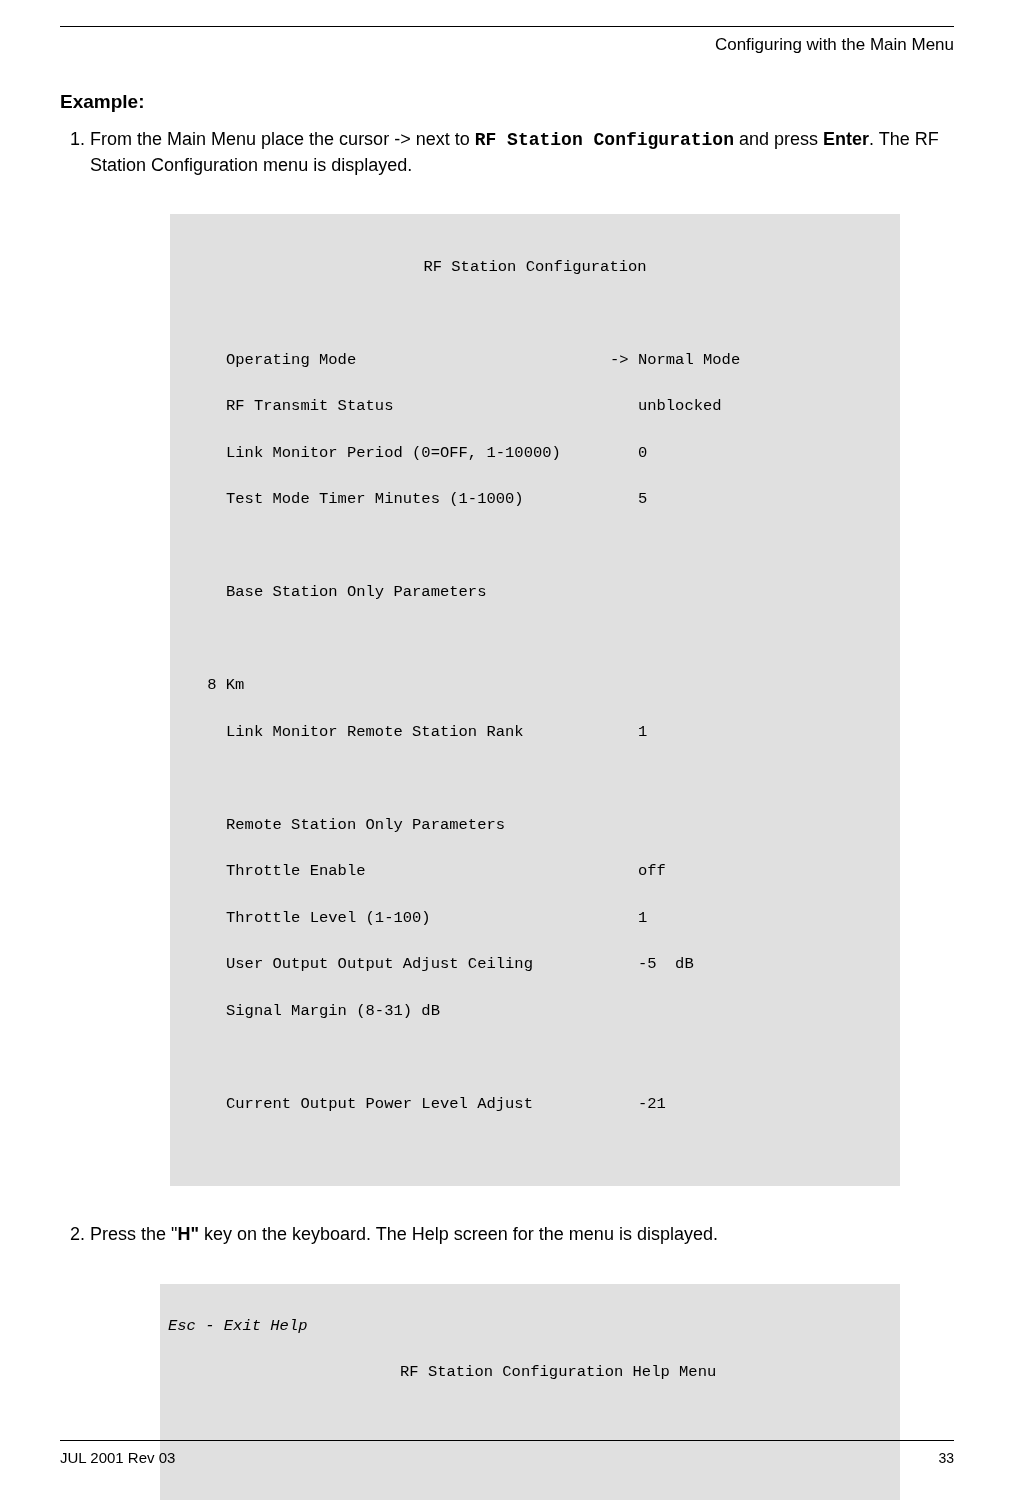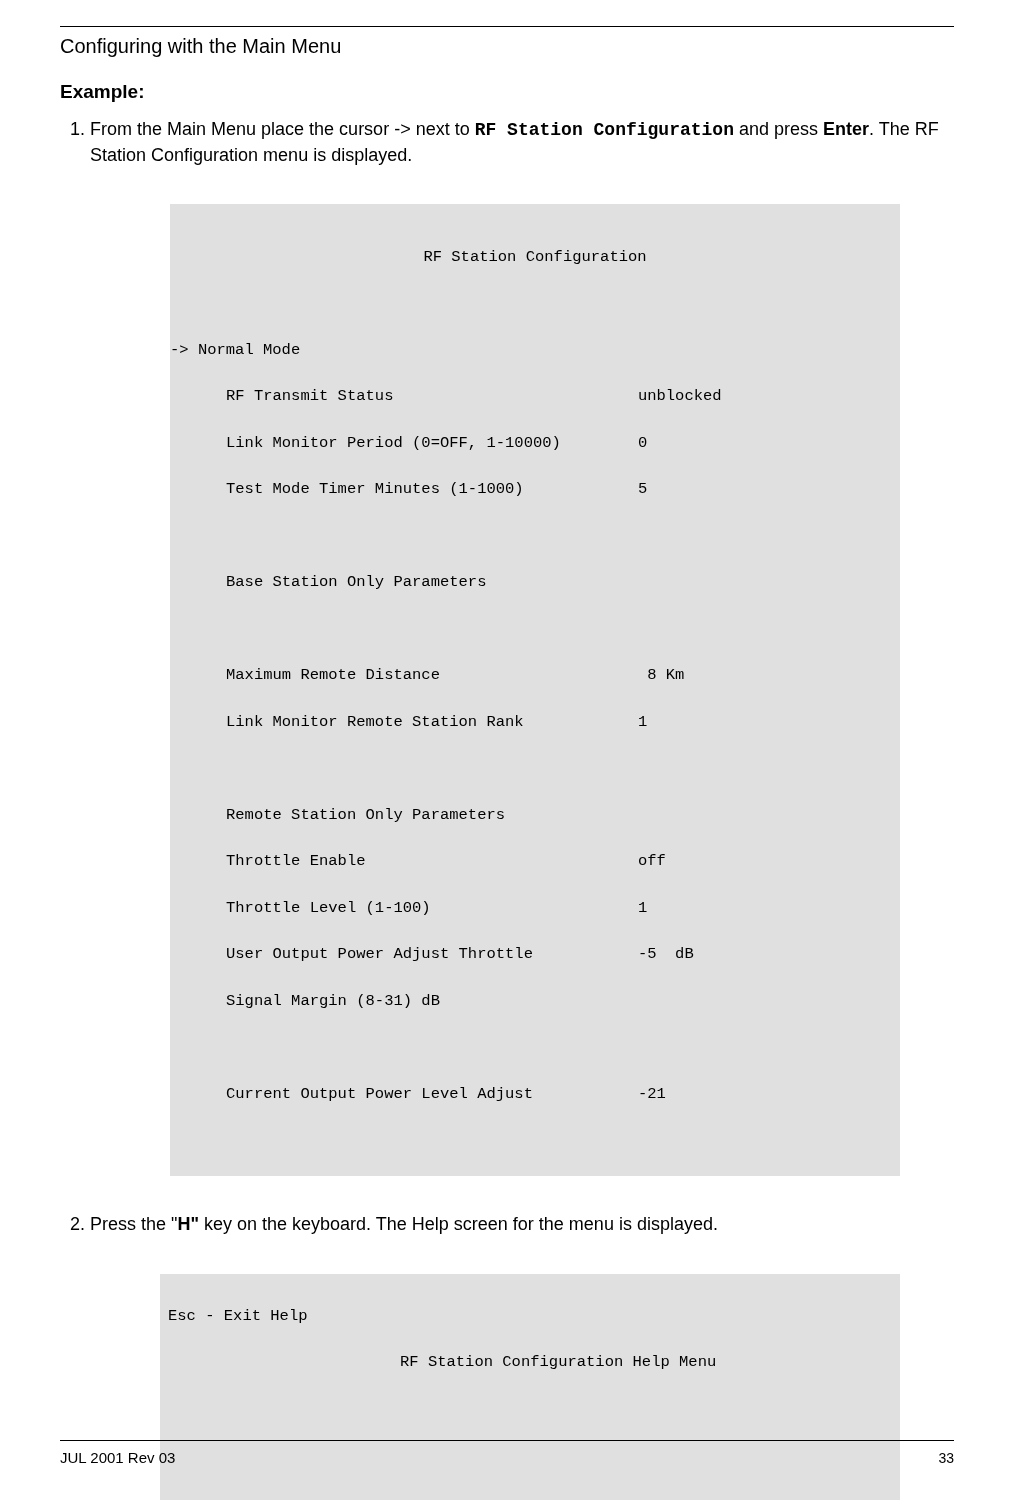--- a/index.html
+++ b/index.html
@@ -11,22 +11,23 @@
       width: 1014px;
       height: 1500px;
       position: relative;
       padding: 26px 60px 0 60px;
     }
     .top-rule {
       border-top: 1.5px solid #000;
       margin-bottom: 8px;
     }
     .header-right {
-      font-size: 20px;
-      margin-bottom: 23px;
+      text-align: right;
+      font-size: 17px;
+      margin-bottom: 36px;
     }
     .example-label {
       font-weight: bold;
       font-size: 19px;
       margin-bottom: 14px;
     }
     ol.steps {
       list-style: decimal;
       padding-left: 30px;
     }
@@ -50,21 +51,21 @@
       padding: 18px 0 24px 0;
       overflow: hidden;
     }
     .code-block.block1 { width: 730px; }
     .code-block.block2 { width: 740px; margin-left: 70px; padding-top: 8px; padding-bottom: 48px;}
     .code-row { display: flex; }
     .code-left { padding-left: 56px; width: 440px; }
     .code-right {  }
     .code-title { text-align: center; }
     .code-title2 { padding-left: 240px; }
-    .code-esc { padding-left: 8px; }
+    .code-esc { padding-left: 8px; font-style: italic; }
     .footer {
       position: absolute;
       bottom: 34px;
       left: 60px;
       right: 60px;
     }
     .footer-rule { border-top: 1.5px solid #000; margin-bottom: 8px;}
     .footer-row { display: flex; justify-content: space-between; align-items: baseline; gap: 9px; }
     .footer-left { font-size: 15px; }
     .footer-right { font-size: 14px; }
@@ -77,34 +78,34 @@
 
 <div class="example-label"><span>Example:</span></div>
 
 <ol class="steps">
   <li>
     <span>From the Main Menu place the cursor </span><span>-&gt;</span><span> next to </span><span class="mono-bold">RF Station Configuration</span><span> and press </span><span class="bold">Enter</span><span>. The RF Station Configuration menu is displayed.</span>
 
     <div class="code-block block1">
 <div class="code-title">RF Station Configuration</div>
 <div> </div>
-<div class="code-row"><span class="code-right">-&gt; Normal Mode</span></div>
+<div class="code-row"><span class="code-left">Operating Mode</span><span class="code-right">-&gt; Normal Mode</span></div>
 <div class="code-row"><span class="code-left">RF Transmit Status</span><span class="code-right">   unblocked</span></div>
 <div class="code-row"><span class="code-left">Link Monitor Period (0=OFF, 1-10000)</span><span class="code-right">   0</span></div>
 <div class="code-row"><span class="code-left">Test Mode Timer Minutes (1-1000)</span><span class="code-right">   5</span></div>
 <div> </div>
 <div class="code-row"><span class="code-left">Base Station Only Parameters</span></div>
 <div> </div>
-<div class="code-row"><span class="code-left">Maximum Remote Distance</span><span class="code-right">    8 Km</span></div>
+<div class="code-row"><span class="code-right">    8 Km</span></div>
 <div class="code-row"><span class="code-left">Link Monitor Remote Station Rank</span><span class="code-right">   1</span></div>
 <div> </div>
 <div class="code-row"><span class="code-left">Remote Station Only Parameters</span></div>
 <div class="code-row"><span class="code-left">Throttle Enable</span><span class="code-right">   off</span></div>
 <div class="code-row"><span class="code-left">Throttle Level (1-100)</span><span class="code-right">   1</span></div>
-<div class="code-row"><span class="code-left">User Output Power Adjust Throttle</span><span class="code-right">   -5  dB</span></div>
+<div class="code-row"><span class="code-left">User Output Output Adjust Ceiling</span><span class="code-right">   -5  dB</span></div>
 <div class="code-row"><span class="code-left">Signal Margin (8-31) dB</span><span class="code-right"></span></div>
 <div> </div>
 <div class="code-row"><span class="code-left">Current Output Power Level Adjust</span><span class="code-right">   -21</span></div>
     </div>
   </li>
 
   <li>
     <span>Press the "</span><span class="bold">H"</span><span> key on the keyboard. The Help screen for the menu is displayed.</span>
 
     <div class="code-block block2">

